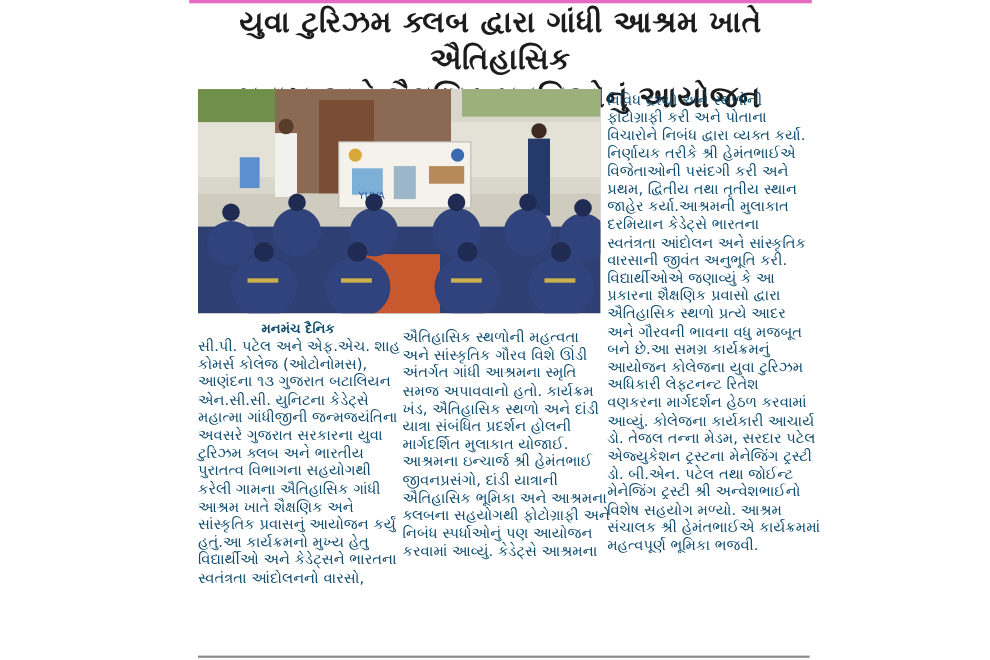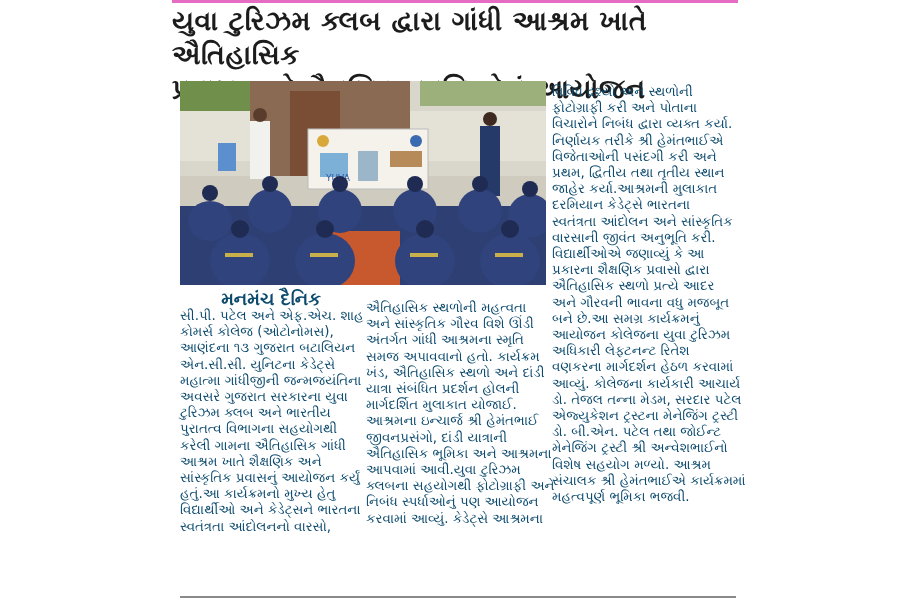--- a/index.html
+++ b/index.html
@@ -1,26 +1,26 @@
 <!DOCTYPE html>
 <html><head>
 <meta charset="utf-8">
 <style>
   html, body { margin:0; padding:0; background:#ffffff; }
   body { width:900px; height:600px; position:relative; overflow:hidden;
          font-family:"DejaVu Sans", sans-serif; color:#1a1a1a; }
   .clip { position:absolute; left:172px; top:0; width:566px; height:600px; background:#fff; }
   .topline { position:absolute; left:0; top:0; width:566px; height:3px; }
-  .headline { position:absolute; left:0; top:4px; width:566px; text-align:left;
+  .headline { position:absolute; left:0; top:4px; width:566px; text-align:center;
               font-weight:bold; font-size:27px; line-height:34px; color:#1c1c1c; letter-spacing:0.5px; }
   .photo { position:absolute; left:8px; top:81px; width:366px; height:204px; overflow:hidden;
            background:#c9c4b4; }
   .col { position:absolute; font-size:13.4px; line-height:16.2px; color:#0c4a6e; text-align:justify; }
   .col p { margin:0; white-space:nowrap; }
-  .byline { text-align:center; font-weight:bold; font-size:18px; line-height:18px; }
+  .byline { text-align:center; font-weight:bold; font-size:12px; line-height:18px; }
   .rule { position:absolute; height:2px; background:#8a8a8a; }
 </style>
 </head>
 <body>
 
 <div class="clip">
   <div class="topline" style="background:#e66bc3"></div>
 
   <div class="headline">
     <div>યુવા ટુરિઝમ ક્લબ દ્વારા ગાંધી આશ્રમ ખાતે ઐતિહાસિક</div>
@@ -107,21 +107,20 @@
     <p>ઐતિહાસિક સ્થળોની મહત્વતા</p>
     <p>અને સાંસ્કૃતિક ગૌરવ વિશે ઊંડી</p>
     <p>અંતર્ગત ગાંધી આશ્રમના સ્મૃતિ</p>
     <p>સમજ અપાવવાનો હતો. કાર્યક્રમ</p>
     <p>ખંડ, ઐતિહાસિક સ્થળો અને દાંડી</p>
     <p>યાત્રા સંબંધિત પ્રદર્શન હોલની</p>
     <p>માર્ગદર્શિત મુલાકાત યોજાઈ.</p>
     <p>આશ્રમના ઇન્ચાર્જ શ્રી હેમંતભાઈ</p>
     <p>જીવનપ્રસંગો, દાંડી યાત્રાની</p>
     <p>ઐતિહાસિક ભૂમિકા અને આશ્રમના</p>
-    <p>આપવામાં આવી.યુવા ટુરિઝમ</p>
     <p>ક્લબના સહયોગથી ફોટોગ્રાફી અને</p>
     <p>નિબંધ સ્પર્ધાઓનું પણ આયોજન</p>
     <p>કરવામાં આવ્યું. કેડેટ્સે આશ્રમના</p>
   </div>
 
   <div class="col" style="left:380px; top:84px; width:184px;">
     <p>વિવિધ દ્રશ્યો અને સ્થળોની</p>
     <p>ફોટોગ્રાફી કરી અને પોતાના</p>
     <p>વિચારોને નિબંધ દ્વારા વ્યક્ત કર્યા.</p>
     <p>નિર્ણાયક તરીકે શ્રી હેમંતભાઈએ</p>

